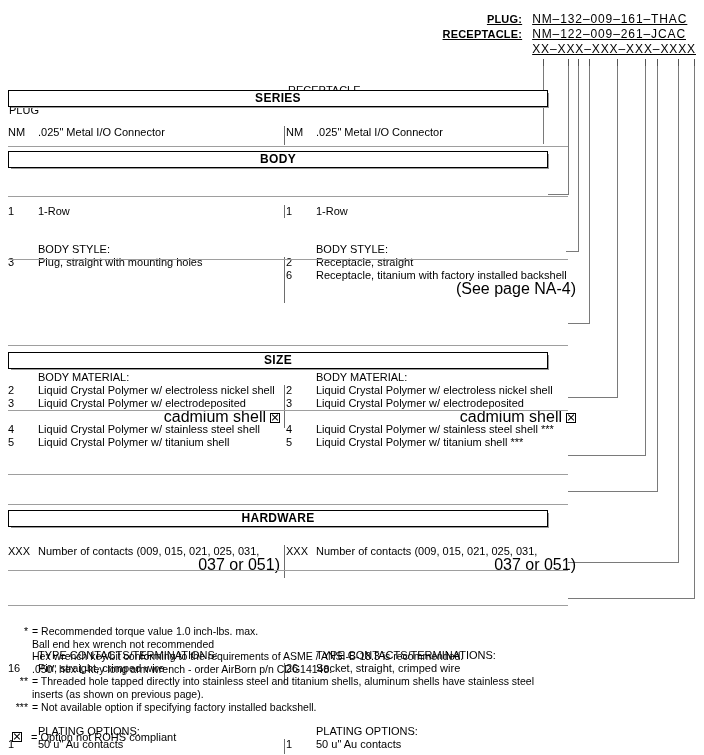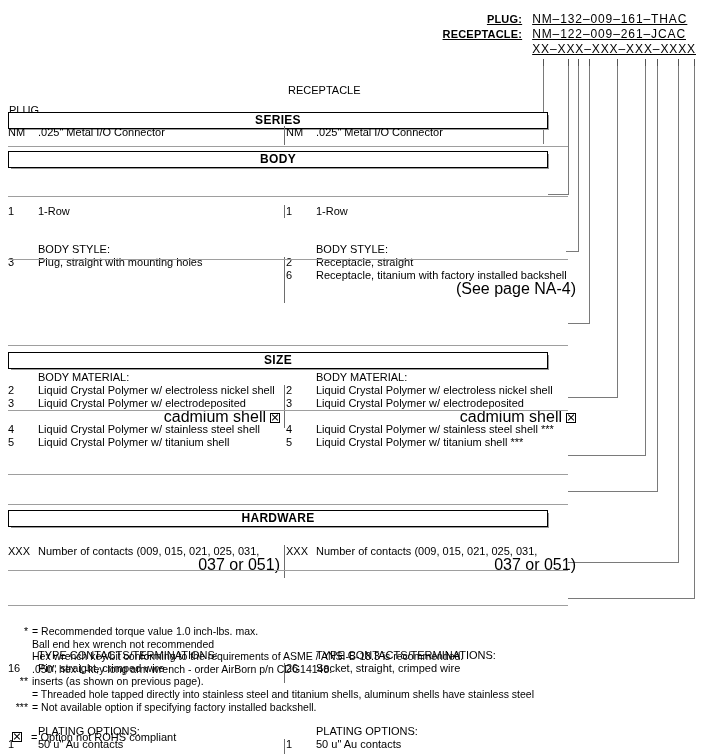--- a/index.html
+++ b/index.html
@@ -127,21 +127,21 @@
   <div class="lead lead-v" style="left:678px;top:66px;height:497px;"></div>
   <div class="lead lead-h" style="left:568px;top:562px;width:111px;"></div>
 
   <div class="lead lead-v" style="left:694px;top:66px;height:533px;"></div>
   <div class="lead lead-h" style="left:568px;top:598px;width:127px;"></div>
 
   <div class="colcap" style="left:9px;top:84px;margin-top:20px;">PLUG</div>
   <div class="colcap" style="left:288px;top:84px;">RECEPTACLE</div>
 
   <div id="sections-root">
-      <div class="banner" style="top: 112px; text-align: center;">SERIES</div>
+      <div class="banner" style="top: 90px; text-align: center;">SERIES</div>
       <div class="optblock grp" style="top: 126px; height: 25px;">
         <div class="col colL">
           <div>
             <div class="orow"><span class="ocode">NM</span><span class="otext">.025" Metal I/O Connector</span></div>
           </div>
         </div>
         <div class="col colR">
           <div>
             <div class="orow"><span class="ocodeR">NM</span><span class="otext">.025" Metal I/O Connector</span></div>
           </div>
@@ -263,22 +263,22 @@
   <div class="notes" id="notes-root">
       <div class="note">
         <span class="mk">*</span>
         <span class="ln">= Recommended torque value 1.0 inch-lbs. max.</span>
         <span class="ln">Ball end hex wrench not recommended</span>
         <span class="ln">Hex wrench key/bit conforming to the requirements of ASME / ANSI-B-18.3 is recommended.</span>
         <span class="ln">.050" hex L-key long arm wrench - order AirBorn p/n CDG14148.</span>
       </div>
       <div class="note">
         <span class="mk">**</span>
+        <span class="ln">= Threaded hole tapped directly into stainless steel and titanium shells, aluminum shells have stainless steel</span>
         <span class="ln">inserts (as shown on previous page).</span>
-        <span class="ln">= Threaded hole tapped directly into stainless steel and titanium shells, aluminum shells have stainless steel</span>
       </div>
       <div class="note">
         <span class="mk">***</span>
         <span class="ln">= Not available option if specifying factory installed backshell.</span>
       </div>
     </div>
 
   <div class="rohs">
     <span class="xbox"></span>
     <span style="margin-left:6px;">= Option not ROHS compliant</span>

